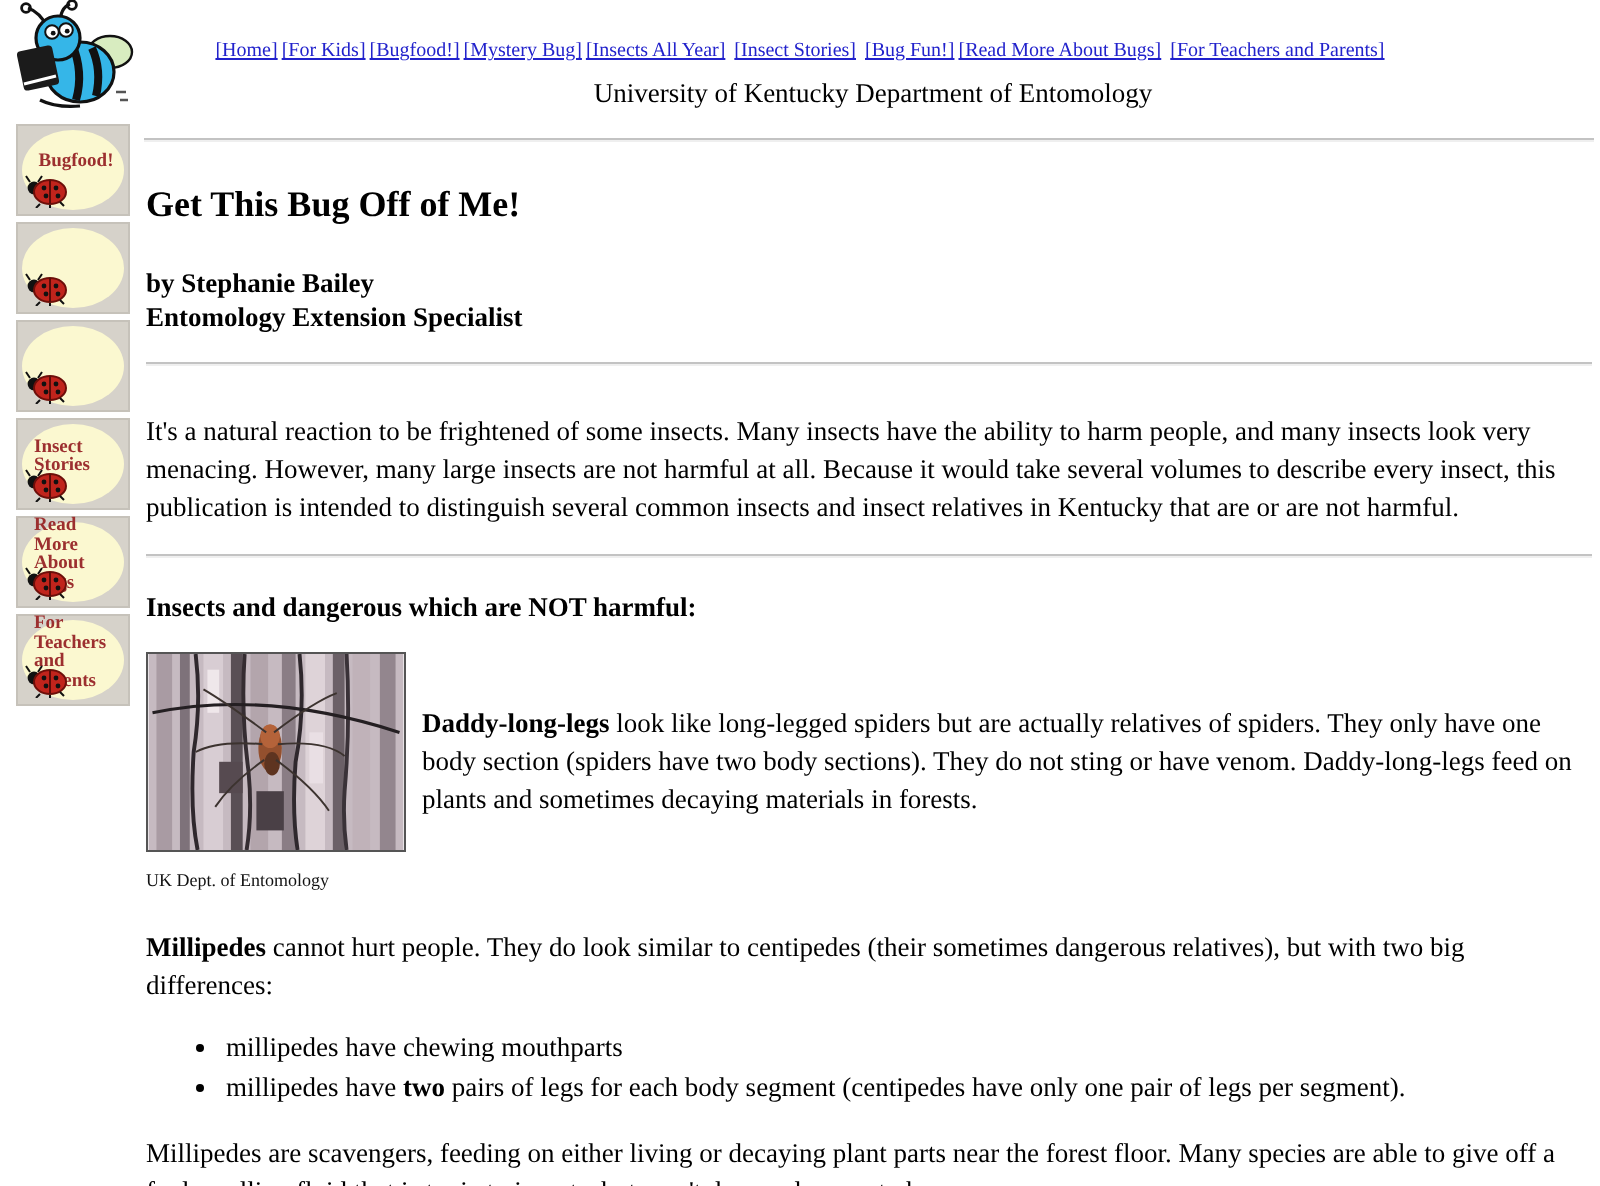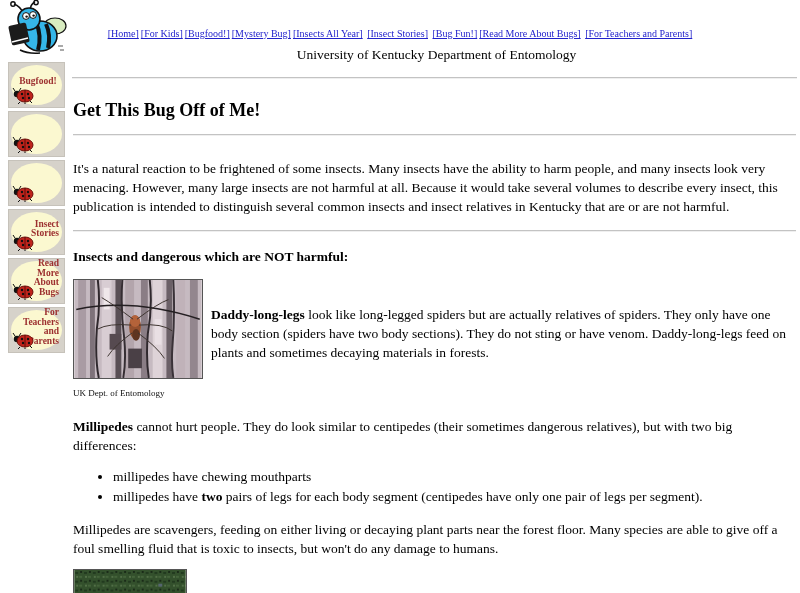--- a/index.html
+++ b/index.html
@@ -1,35 +1,35 @@
 <!DOCTYPE html>
 <html><head>
 <meta charset="utf-8">
 <style>
   * { margin:0; padding:0; box-sizing:border-box; }
   html,body { width:800px; height:593px; overflow:hidden; background:#ffffff;
               font-family:"Liberation Serif", serif; color:#000; }
 
   
-  .topnav { text-align:center; padding-top:10px; font-size:10px; white-space:nowrap;margin-top:18px; }
+  .topnav { text-align:center; padding-top:20px; font-size:10px; white-space:nowrap; }
   .topnav a { color:#2222cc; text-decoration:underline; margin:0 1px; cursor:pointer; }
   .site-title { margin-left:73px; text-align:center; font-weight:normal; font-size:13.5px; margin-top:8px; }
   .rule { height:2px; background:#c3c3c3; border-bottom:1px solid #efefef; }
   .rule.top { margin-left:72px; margin-right:3px; margin-top:14px; }
   .rule.inner { margin:12px 0 10px 0; }
 
   
   .mascot { position:absolute; left:2px; top:0; }
   .sidebar { position:absolute; left:8px; top:62px; width:57px; }
   .side-btn { width:57px; height:46px; margin-bottom:3px; background:#d6d2ca; border:1px solid #c6c2ba;
               position:relative; cursor:pointer; }
   .side-btn .oval { position:absolute; left:2px; top:2px; right:2px; bottom:2px;
                     background:#fbf8d0; border-radius:50%; }
   .side-btn .lbl { position:absolute; left:2px; top:4px; right:2px; bottom:2px;
-                   display:flex; align-items:center; justify-content:center; text-align:right;
+                   display:flex; align-items:center; justify-content:center; text-align:left;
                    font-size:9.5px; line-height:9.5px; font-weight:bold; color:#9c2f2f;
                    padding:2px 3px 10px 6px; }
   .side-btn svg.ladybug { position:absolute; left:3px; bottom:3px; }
 
   
   .main { margin-left:73px; margin-right:4px; font-size:13.5px; line-height:19px; }
   h1.page-title { font-size:18px; line-height:20px; margin-top:21px; font-weight:bold; }
   .byline { margin-top:21px; font-weight:bold; font-size:13.5px; line-height:17px; }
   .intro { margin-top:23px; }
   .section-head { margin-top:15px; font-weight:bold; font-size:13.5px; }
@@ -181,20 +181,24 @@
         <circle cx="17" cy="11" r="1.2" fill="#111"></circle>
       <path d="M8 15 l-2 2 M13 15.5 l0 1.5 M18 14 l2 2" stroke="#111" stroke-width="1"></path>
     </svg>
   </div>
 </div>
 
 <div class="main">
 
   <h1 class="page-title">Get This Bug Off of Me!</h1>
 
+  <div class="byline">
+    <div>by Stephanie Bailey</div>
+    <div>Entomology Extension Specialist</div>
+  </div>
 
   <div class="rule inner" style="margin-top:14px;"></div>
 
   <p class="intro">It's a natural reaction to be frightened of some insects. Many insects have the ability to harm people, and many insects look very menacing. However, many large insects are not harmful at all. Because it would take several volumes to describe every insect, this publication is intended to distinguish several common insects and insect relatives in Kentucky that are or are not harmful.</p>
 
   <div class="rule inner" style="margin-top:14px;"></div>
 
   <p class="section-head">Insects and dangerous which are NOT harmful:</p>
 
   <div class="media-row">

